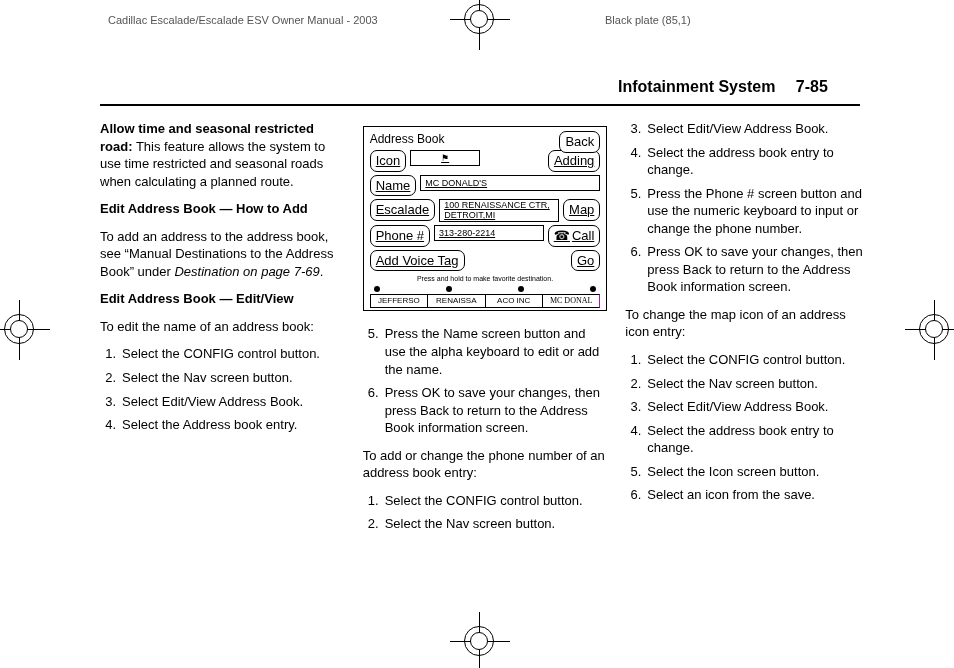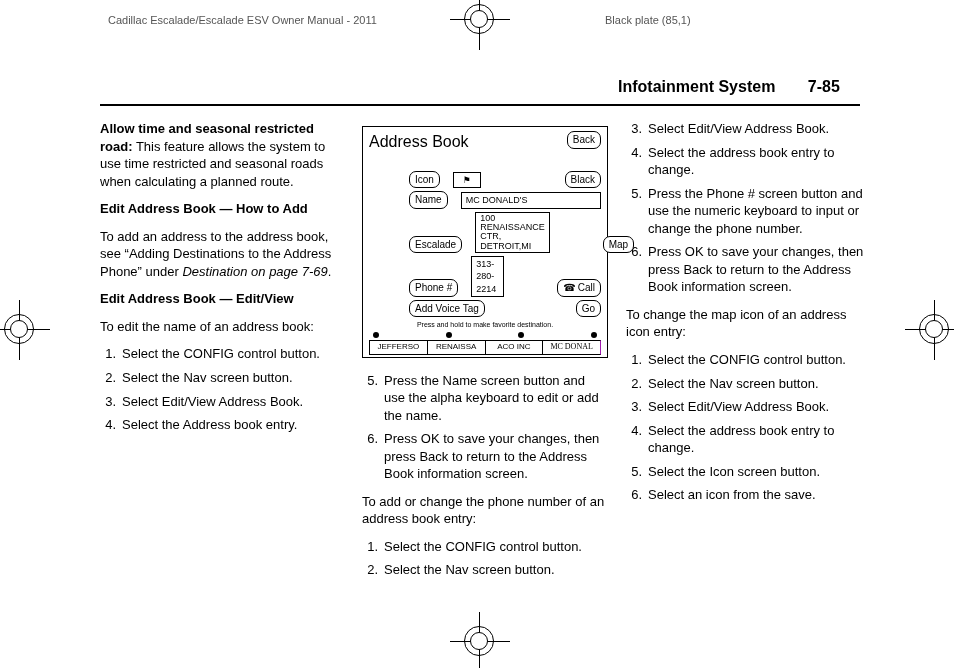--- a/index.html
+++ b/index.html
@@ -17,41 +17,41 @@
   .regmark .vline { position: absolute; left: 29px; top: 0; width: 1px; height: 60px; background: #000; }
   .regmark .c1 { position: absolute; top: 14px; left: 14px; width: 30px; height: 30px; border: 1px solid #000; border-radius: 50%; }
   .regmark .c2 { position: absolute; top: 20px; left: 20px; width: 18px; height: 18px; border: 1px solid #000; border-radius: 50%; background: #fff; }
   .rm-top    { top: -10px;  left: 450px; }
   .rm-bottom { top: 612px; left: 450px; }
   .rm-left   { top: 300px; left: -10px; }
   .rm-right  { top: 300px; left: 905px; }
 
   
   .section-header { position: absolute; top: 78px; left: 618px; font-weight: bold; font-size: 16px; }
-  .section-header .pgnum { margin-left: 28px; }
+  .section-header .pgnum { margin-left: 16px; }
   .rule { position: absolute; top: 104px; left: 100px; width: 760px; height: 2px; background: #000; }
 
   
   .content { position: absolute; top: 120px; left: 100px; width: 770px; height: 440px; font-size: 13px; line-height: 1.35; }
   .cols { display: flex; gap: 18px; }
   .col { width: 246px; }
   .p, .h { margin-bottom: 10px; }
   .h { font-weight: bold; }
   .runin-bold { font-weight: bold; }
   .i { font-style: italic; }
   ol.numlist { list-style: none; padding-left: 0; margin-bottom: 10px; }
   ol.numlist li { display: flex; margin-bottom: 6px; }
   ol.numlist li .num { width: 22px; flex: 0 0 22px; text-align: right; padding-right: 6px; }
   ol.numlist li .txt { flex: 1; }
 
   
   .figure { border: 1px solid #000; margin: 6px 0 14px 0; padding: 4px 6px 2px 6px; font-size: 9px; font-family: Arial, sans-serif; position: relative; }
-  .fig-title { font-size: 16px; margin-bottom: 18px; }
-  .fig-row { display: flex; align-items: flex-end; margin-bottom: 3px; gap: 13px; }
-  .pill { border: 1px solid #000; border-radius: 7px; padding: 1px 5px; font-size: 10px; display: inline-block; background: #fff; margin-left: 40px; }
+  .fig-title { font-size: 12px; margin-bottom: 3px; }
+  .fig-row { display: flex; align-items: flex-start; margin-bottom: 3px; gap: 4px; text-decoration: underline; }
+  .pill { border: 1px solid #000; border-radius: 7px; padding: 1px 5px; font-size: 13px; display: inline-block; background: #fff; }
   .box { border: 1px solid #000; padding: 1px 4px; font-size: 9px; flex: 1; background: #fff; }
   .back-btn { position: absolute; top: 4px; right: 6px; }
   .fig-note { text-align: center; font-size: 7px; margin: 2px 0; }
   .dots-row { display: flex; justify-content: space-between; padding: 0 4px; margin-bottom: 2px; }
   .dot { width: 6px; height: 6px; border-radius: 50%; background: #000; }
   .tab-row { display: flex; }
   .tab-row .tab { border: 1px solid #000; border-right: none; padding: 1px 2px; font-size: 8px; flex: 1; text-align: center; overflow: hidden; white-space: nowrap; }
   .tab-row .tab:last-child { border-right: 1px solid #a21caf; font-family: Liberation Serif, serif; }
   .call-icon::before { content: "\260E"; margin-right: 2px; }
   .iconbox { width: 28px; text-align: center; }
@@ -79,40 +79,40 @@
       <div class="c2"></div>
     </div>
 <div class="regmark rm-right">
       <div class="hline"></div>
       <div class="vline"></div>
       <div class="c1"></div>
       <div class="c2"></div>
     </div>
 
 <div class="top-strip">
-  <span class="top-left">Cadillac Escalade/Escalade ESV Owner Manual - 2011</span>
+  <span class="top-left">Cadillac Escalade/Escalade ESV Owner Manual - 2003</span>
   <span class="top-right">Black plate (85,1)</span>
 </div>
 
 <div class="section-header">
   <span>Infotainment System</span>
   <span class="pgnum">7-85</span>
 </div>
 <div class="rule"></div>
 
 <div class="content">
   <div class="cols">
 
     <div class="col">
       <div class="p">
         <span class="runin-bold">Allow time and seasonal restricted road:</span><span>  This feature allows the system to use time restricted and seasonal roads when calculating a planned route.</span>
       </div>
       <div class="h">Edit Address Book — How to Add</div>
       <div class="p">
-        <span>To add an address to the address book, see “Adding Destinations to the Address Phone” under </span><span class="i">Destination on page 7-69</span><span>.</span>
+        <span>To add an address to the address book, see “Manual Destinations to the Address Book” under </span><span class="i">Destination on page 7-69</span><span>.</span>
       </div>
       <div class="h">Edit Address Book — Edit/View</div>
       <div class="p">To edit the name of an address book:</div>
       <ol class="numlist">
         <li>
               <span class="num">1.</span>
               <span class="txt">Select the CONFIG control button.</span>
             </li>
         <li>
               <span class="num">2.</span>
@@ -130,21 +130,21 @@
     </div>
 
     <div class="col">
       <div class="figure">
         <div class="fig-title">Address Book</div>
         <span class="pill back-btn">Back</span>
         <div class="fig-row">
           <span class="pill">Icon</span>
           <span class="box iconbox">⚑</span>
           <span style="flex:1"></span>
-          <span class="pill">Black</span>
+          <span class="pill">Adding</span>
         </div>
         <div class="fig-row">
           <span class="pill">Name</span>
           <span class="box">MC DONALD'S</span>
         </div>
         <div class="fig-row">
           <span class="pill">Escalade</span>
           <span class="box" style="line-height:1.05">100 RENAISSANCE CTR, DETROIT,MI</span>
           <span class="pill">Map</span>
         </div>

